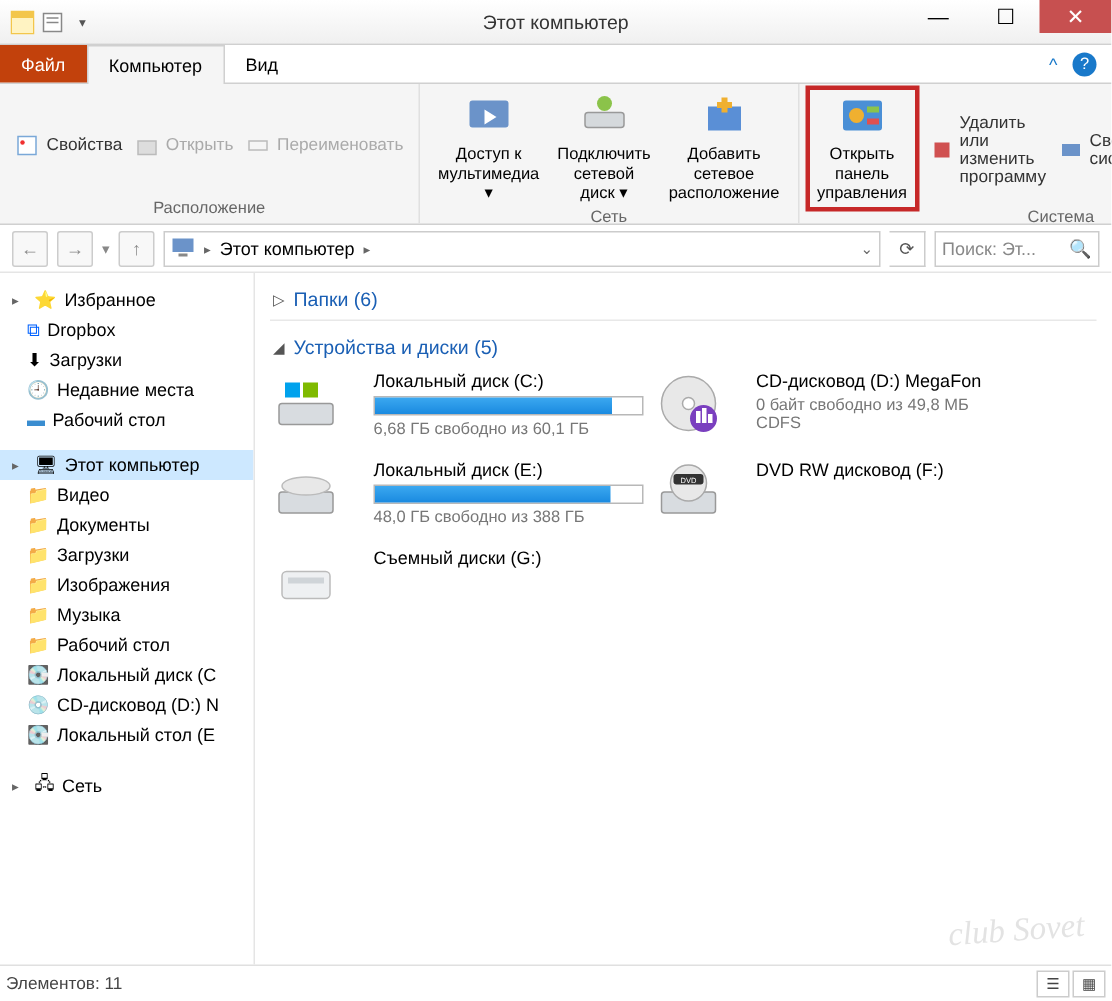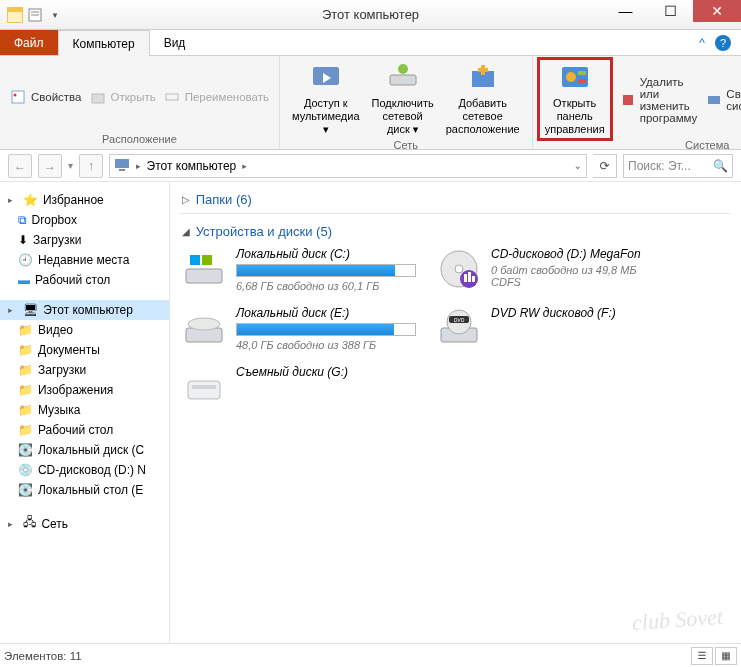--- a/index.html
+++ b/index.html
@@ -51,21 +51,21 @@
 .sidebar .node.selected { background: #cde8ff; }
 .sidebar .spacer { height: 10px; }
 .tri { color:#666; font-size:9px; width:10px; display:inline-block;}
 
 .content { flex: 1; padding: 6px 10px; overflow: auto; }
 .section-head { color: #1a5fb4; font-size: 13px; padding: 4px 2px; display:flex; align-items:center; gap:6px;}
 .section-head .arrow{font-size:10px; color:#555;}
 .divider{border-top:1px solid #e8e8e8; margin:2px 0 6px;}
 
 .devgrid { display: flex; flex-wrap: wrap; gap: 6px 10px; }
-.dev { width: 245px; display: flex; gap: 10px; align-items: flex-start; padding: 4px 2px; font-style: italic; }
+.dev { width: 245px; display: flex; gap: 23px; align-items: flex-start; padding: 4px 2px; }
 .devicon { width: 44px; height: 44px; flex-shrink: 0; display:flex; align-items:center; justify-content:center;}
 .devinfo { flex: 1; font-size: 12px; }
 .devname { color: #000; margin-bottom: 3px; }
 .devbar { width: 180px; height: 13px; border: 1px solid #b8b8b8; background: #fff; position: relative; margin-bottom: 3px; }
 .devbar .fill { position: absolute; left: 0; top: 0; bottom: 0; background: linear-gradient(to bottom, #3ba8f0, #1a8ae0); }
 .devfree { color: #777; font-size: 11px; }
 
 
 .statusbar { height: 24px; border-top: 1px solid #e0e0e0; display: flex; align-items: center; padding: 0 4px; font-size: 11.5px; color: #444; background:#fff;}
 .statusbar .viewbtns{margin-left:auto; display:flex; gap:2px;}

